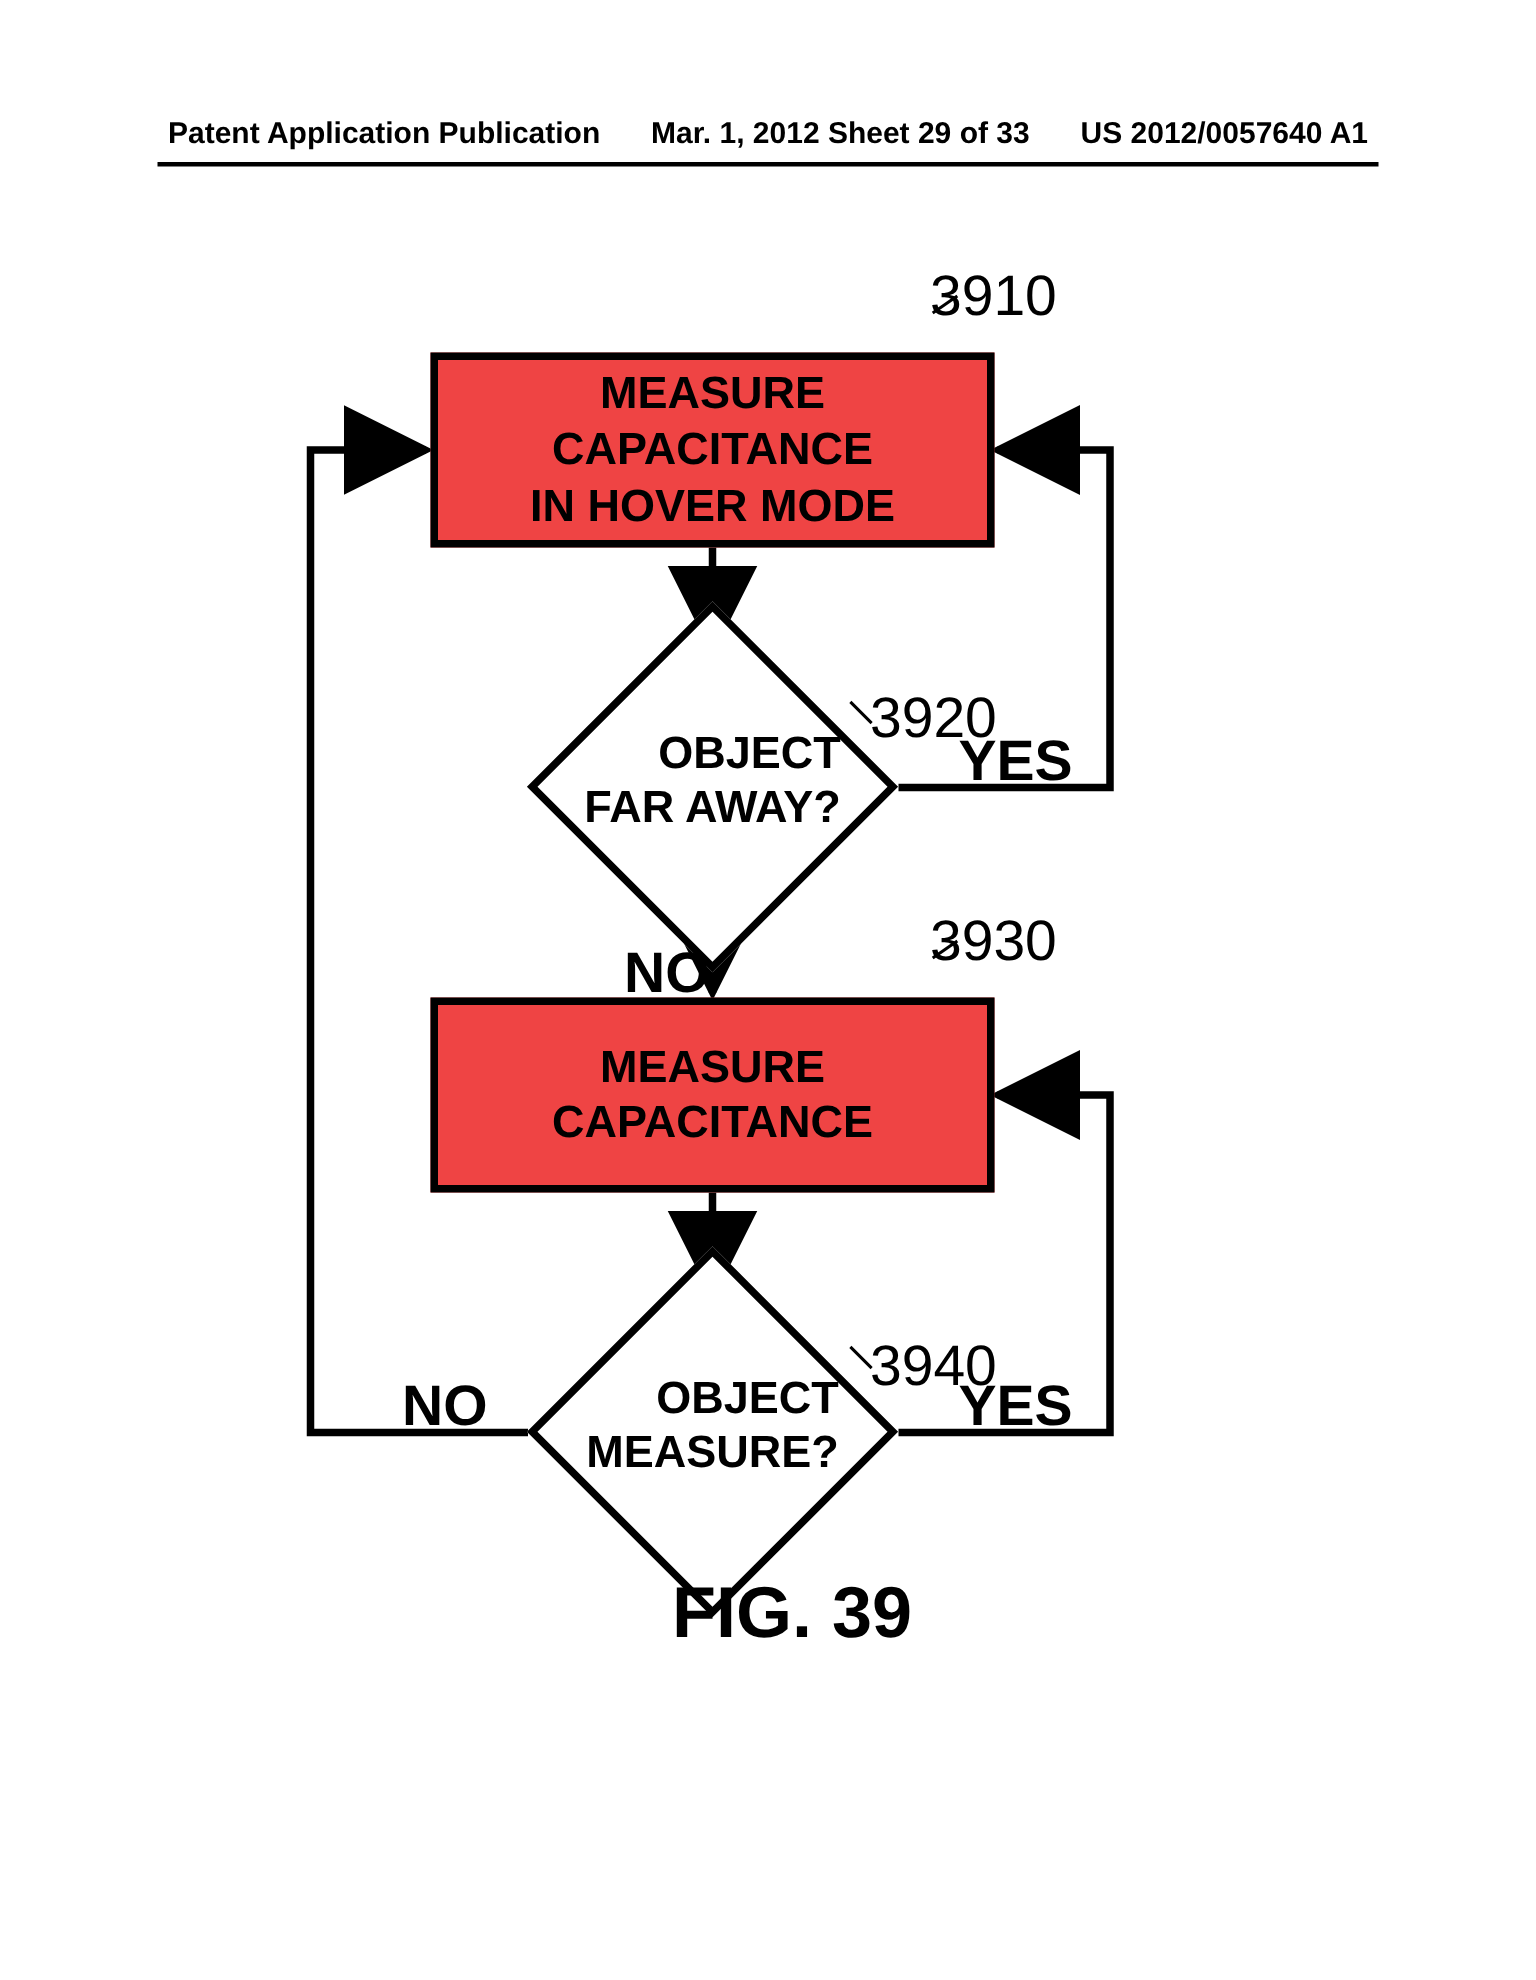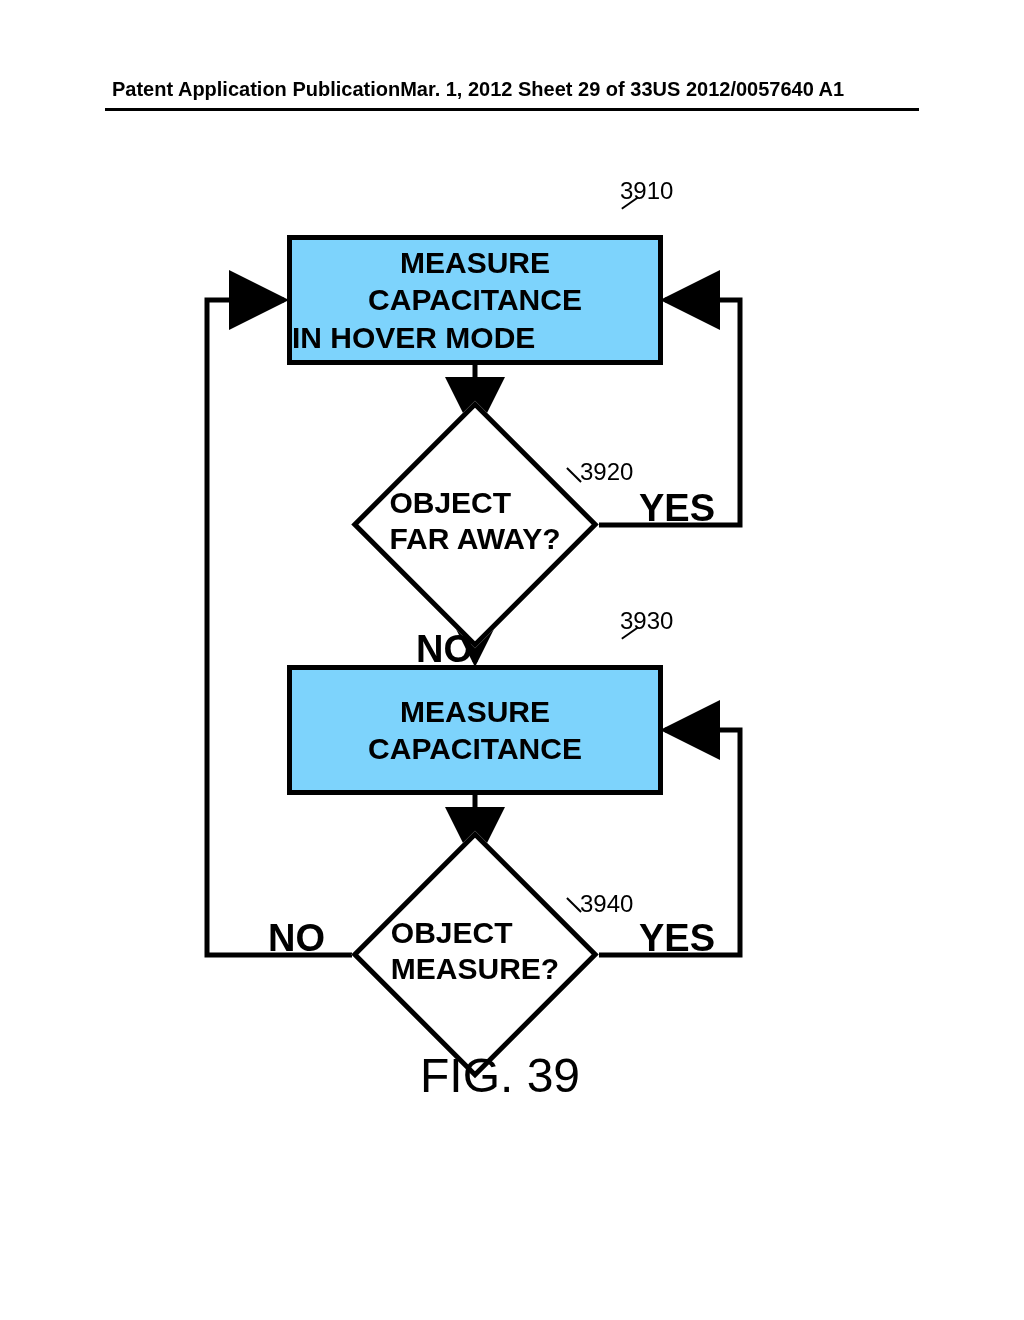--- a/index.html
+++ b/index.html
@@ -1,39 +1,39 @@
 <!DOCTYPE html>
 <html><head>
   <meta charset="utf-8">
   <style>
     *{margin:0;padding:0;box-sizing:border-box}
     body{background:#fff;font-family:Arial,Helvetica,sans-serif;width:1024px;height:1320px;position:relative}
-    .header{position:absolute;top:78px;left:0;right:0;display:flex;padding:0 112px;font-size:20px;font-weight:bold}
+    .header{position:absolute;top:78px;left:0;right:0;display:flex;justify-content:space-between;padding:0 112px;font-size:20px;font-weight:bold}
     .header-line{position:absolute;top:108px;left:105px;right:105px;height:3px;background:#000}
     .diagram{position:absolute;top:165px;left:0;width:1024px;height:980px}
-    .box{position:absolute;border:5px solid #000;background:#7dd3fc;display:flex;flex-direction:column;align-items:flex-start;justify-content:center;font-size:30px;font-weight:bold;text-align:center;line-height:1.25}
+    .box{position:absolute;border:5px solid #000;background:#ef4444;display:flex;flex-direction:column;align-items:center;justify-content:center;font-size:30px;font-weight:bold;text-align:center;line-height:1.25}
     .box1{left:287px;top:70px;width:376px;height:130px}
     .box2{left:287px;top:500px;width:376px;height:130px}
     .diamond{position:absolute;left:475px;transform:translateX(-50%) rotate(45deg);border:5px solid #000;background:#fff}
     .d1{top:272px;width:175px;height:175px}
     .d2{top:702px;width:175px;height:175px}
-    .dlabel{position:absolute;left:475px;transform:translateX(-50%);text-align:left;font-size:30px;font-weight:bold;line-height:1.2}
+    .dlabel{position:absolute;left:475px;transform:translateX(-50%);text-align:right;font-size:30px;font-weight:bold;line-height:1.2}
     .dl1{top:320px}
     .dl2{top:750px}
-    .ref{position:absolute;font-size:24px;font-weight:500}
+    .ref{position:absolute;font-size:38px;font-weight:500}
     .r3910{left:620px;top:12px}
     .r3920{left:580px;top:293px}
     .r3930{left:620px;top:442px}
     .r3940{left:580px;top:725px}
     .edge-label{position:absolute;font-size:38px;font-weight:bold}
     .yes1{left:639px;top:322px}
     .no1{left:416px;top:463px}
     .yes2{left:639px;top:752px}
     .no2{left:268px;top:752px}
-    .fig{position:absolute;left:500px;top:1048px;transform:translateX(-50%);font-size:48px;font-weight:400}
+    .fig{position:absolute;left:528px;top:1048px;transform:translateX(-50%);font-size:48px;font-weight:700}
     svg{position:absolute;top:0;left:0}
     .tick{position:absolute;width:2px;height:20px;background:#000}
     .tick-3910{left:629px;top:28px;transform:rotate(55deg)}
     .tick-3920{left:573px;top:300px;transform:rotate(-45deg)}
     .tick-3930{left:629px;top:458px;transform:rotate(55deg)}
     .tick-3940{left:573px;top:730px;transform:rotate(-45deg)}
   </style>
 </head>
 <body>
 

